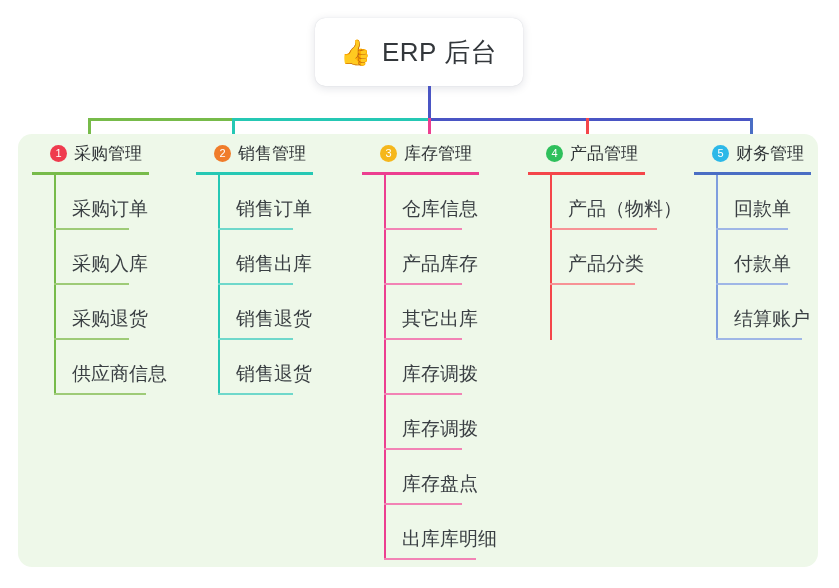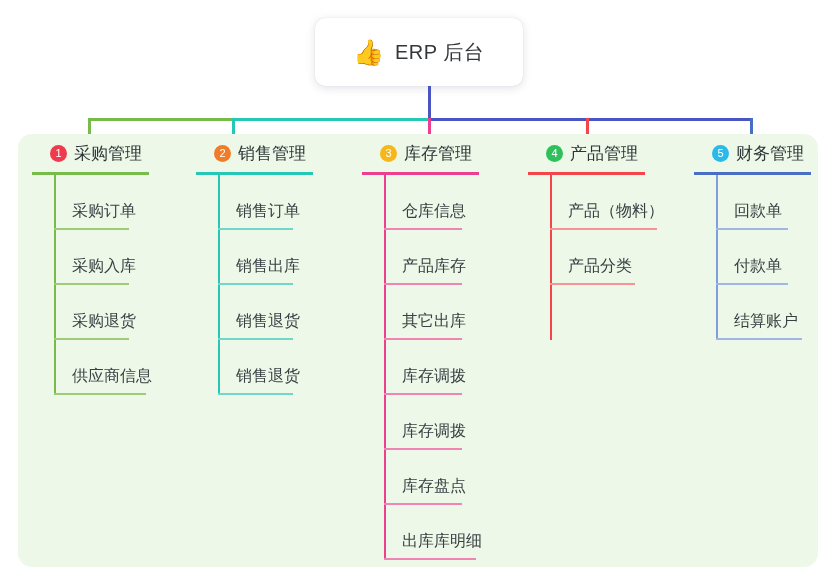--- a/index.html
+++ b/index.html
@@ -37,21 +37,21 @@
     gap: 10px;
     box-sizing: border-box;
   }
   #root-card .thumb {
     font-size: 25px;
     line-height: 1;
     display: inline-block;
     filter: saturate(1.05);
   }
   #root-card .root-title {
-    font-size: 20px;
+    font-size: 26px;
     letter-spacing: 0.5px;
     color: #33373b;
     white-space: nowrap;
   }
 
   
   .trunk {
     position: absolute;
     width: 3px;
     background: #4a55c4;
@@ -129,21 +129,21 @@
   .leaf {
     position: relative;
     height: 55px;
     box-sizing: border-box;
     padding-left: 18px;
   }
   .leaf-text {
     position: absolute;
     left: 18px;
     bottom: 8px;
-    font-size: 16px;
+    font-size: 19px;
     color: #3a3f43;
     white-space: nowrap;
   }
   .leaf-rule {
     position: absolute;
     left: 0px;
     bottom: 0px;
     height: 2px;
   }
 </style>

